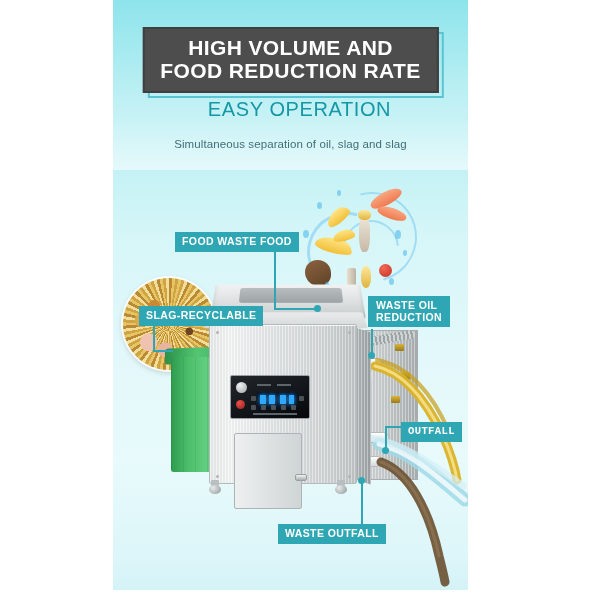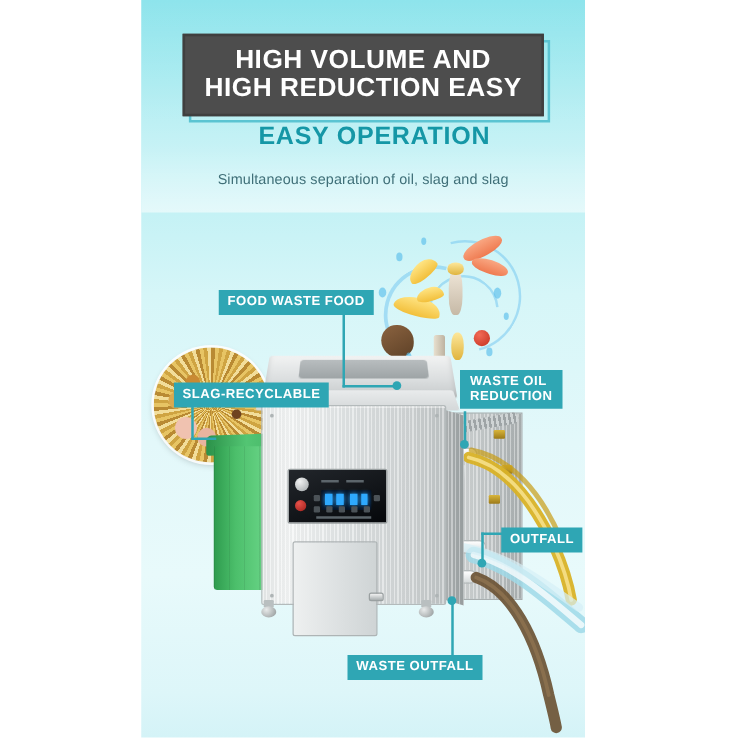--- a/index.html
+++ b/index.html
@@ -26,21 +26,21 @@
     position:relative;background:#4d4d4d;border:2px solid #3f3f3f;
     padding:7px 16px 9px 16px;box-sizing:border-box;
   }
   .title-line{
     color:#ffffff;font-weight:bold;font-size:21px;line-height:23px;
     letter-spacing:.4px;text-align:center;white-space:nowrap;
   }
 
   .subtitle{
     position:absolute;left:18px;right:0;top:98px;text-align:center;
-    color:#1597a6;font-weight:bold;font-size:20px;letter-spacing:.6px;
+    color:#1597a6;font-weight:normal;font-size:20px;letter-spacing:.6px;
   }
   .subdesc{
     position:absolute;left:0;right:0;top:138px;text-align:center;
     color:#3f6f78;font-size:11.5px;letter-spacing:.1px;
   }
 
   
   .tag{
     position:absolute;background:#2fa6b4;color:#ffffff;font-weight:bold;
     font-size:10.5px;letter-spacing:.4px;line-height:13px;
@@ -282,21 +282,21 @@
             <b></b>
           </div>
       </div>
 
     </div>
 
     <div class="title-wrap">
       <div class="title-shadow"></div>
       <div class="title-box">
         <div class="title-line">HIGH VOLUME AND</div>
-        <div class="title-line">HIGH REDUCTION EASY</div>
+        <div class="title-line">FOOD REDUCTION RATE</div>
       </div>
     </div>
 
     <div class="subtitle">EASY OPERATION</div>
     <div class="subdesc">Simultaneous separation of oil, slag and slag</div>
 
     <div class="tag" style="left:62px;top:232px;">FOOD WASTE FOOD</div>
     <div class="lead" style="left:161px;top:250px;width:2px;height:60px;"></div>
     <div class="lead" style="left:161px;top:308px;width:44px;height:2px;"></div>
     <div class="dot" style="left:201px;top:305px;"></div>
@@ -305,21 +305,21 @@
     <div class="lead" style="left:40px;top:324px;width:2px;height:28px;"></div>
     <div class="lead" style="left:40px;top:350px;width:20px;height:2px;"></div>
 
     <div class="tag two" style="left:255px;top:296px;">
       <div>WASTE OIL</div>
       <div>REDUCTION</div>
     </div>
     <div class="lead" style="left:258px;top:329px;width:2px;height:26px;"></div>
     <div class="dot" style="left:255px;top:352px;"></div>
 
-    <div class="tag" style="left:288px;top:422px;">OUTFALL</div>
+    <div class="tag" style="left:288px;top:422px;font-family:Liberation Mono, monospace;">OUTFALL</div>
     <div class="lead" style="left:272px;top:426px;width:18px;height:2px;"></div>
     <div class="lead" style="left:272px;top:426px;width:2px;height:24px;"></div>
     <div class="dot" style="left:269px;top:447px;"></div>
 
     <div class="tag" style="left:165px;top:524px;">WASTE OUTFALL</div>
     <div class="lead" style="left:248px;top:480px;width:2px;height:44px;"></div>
     <div class="dot" style="left:245px;top:477px;"></div>
 
   </div>
 </div>

